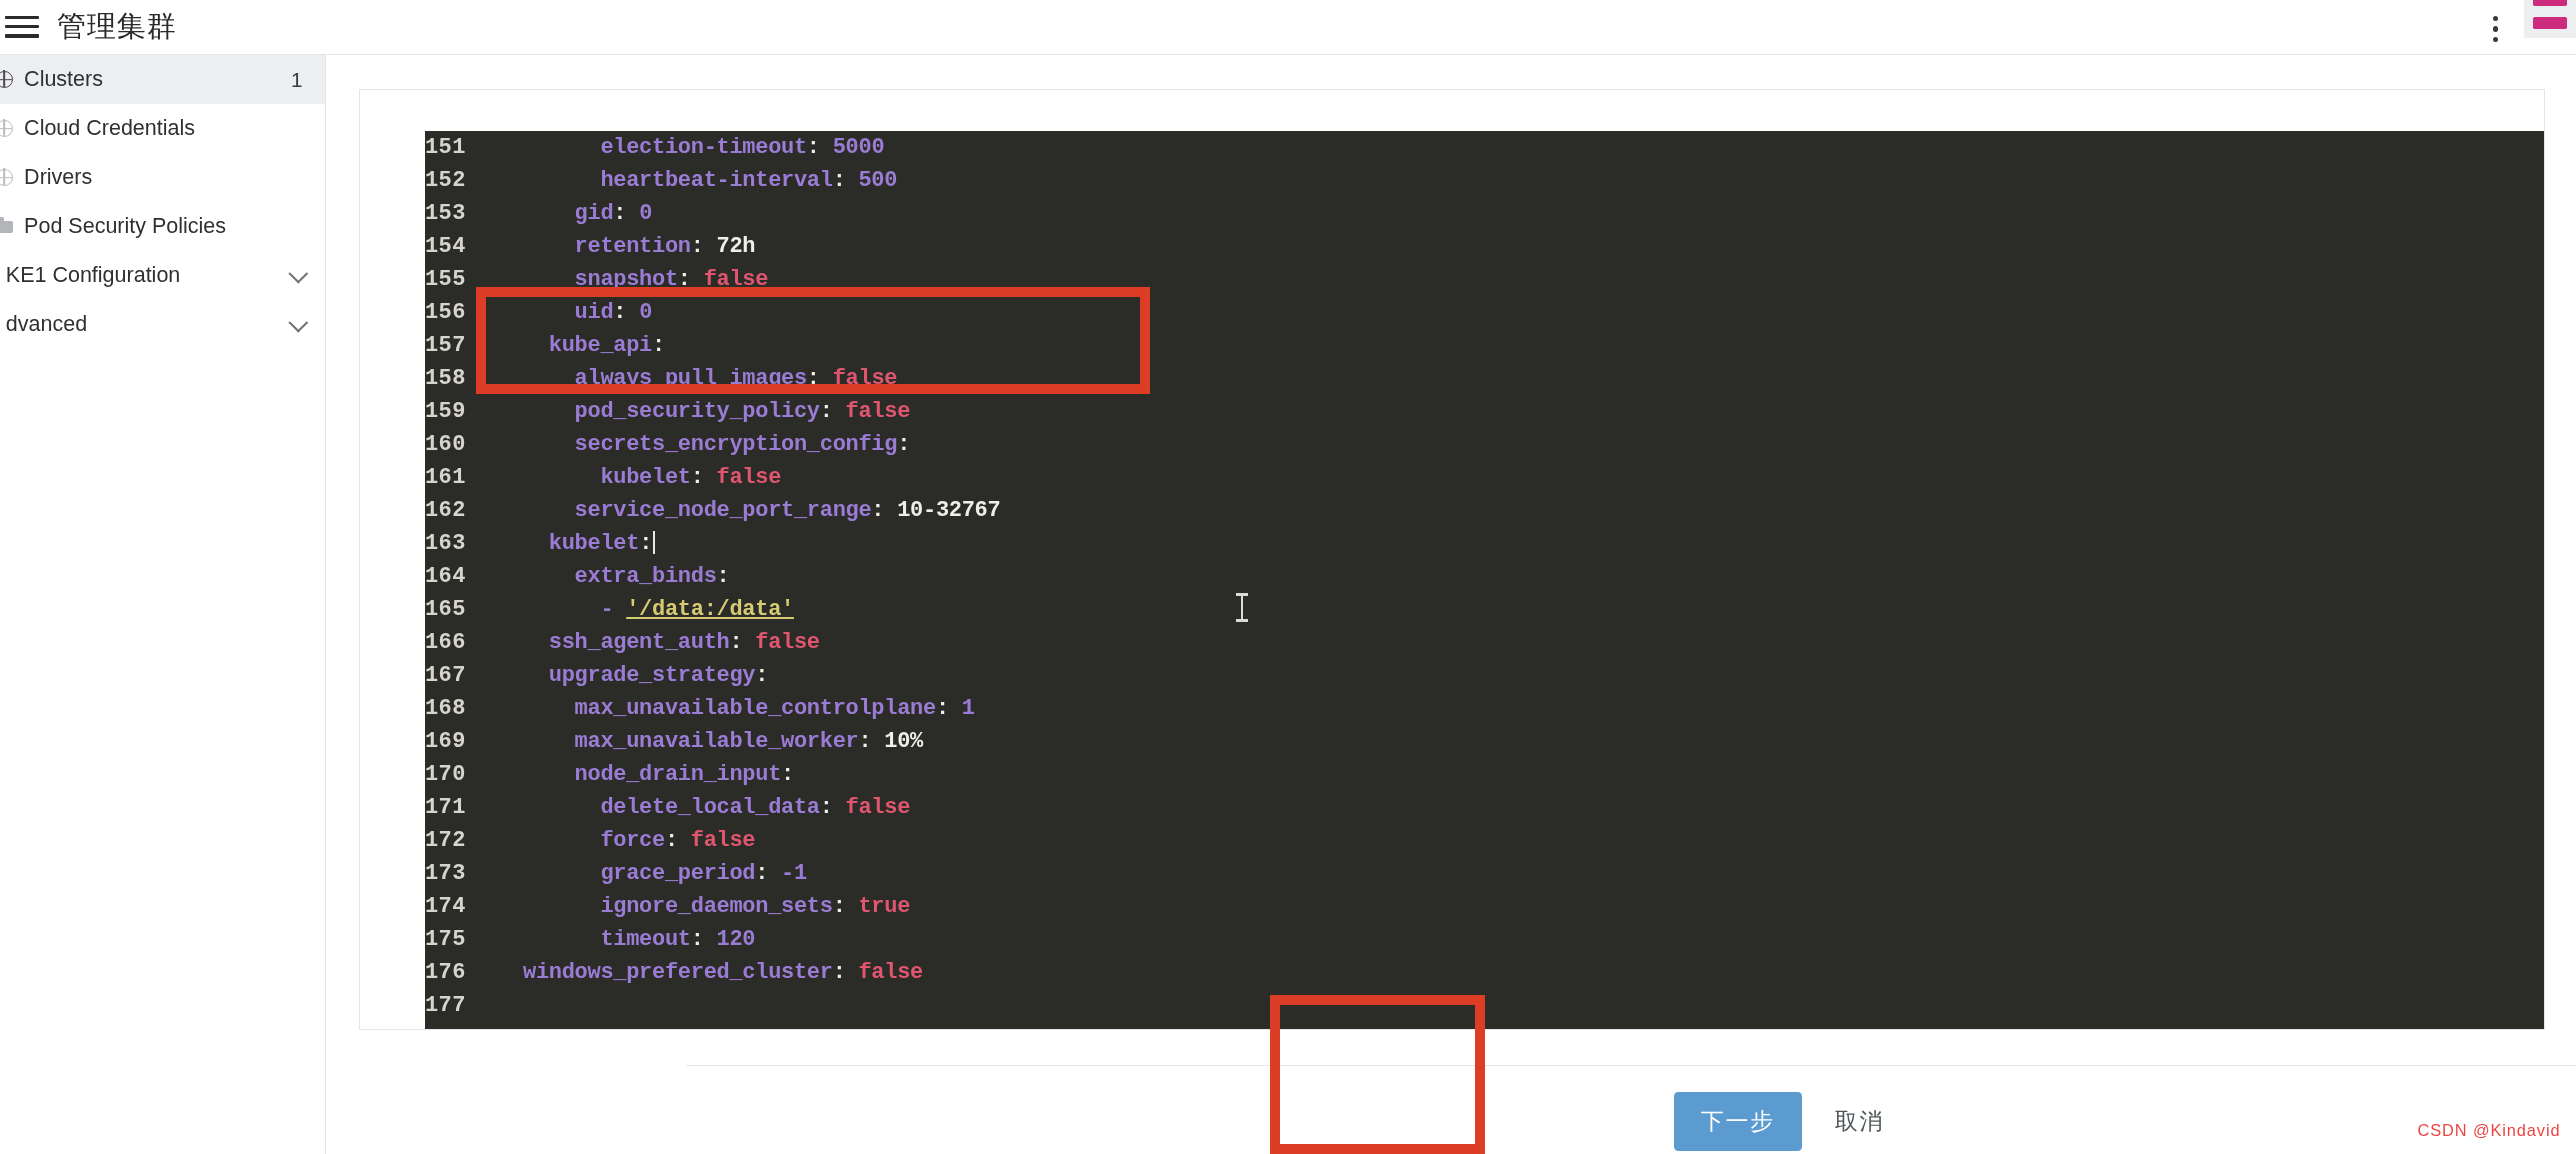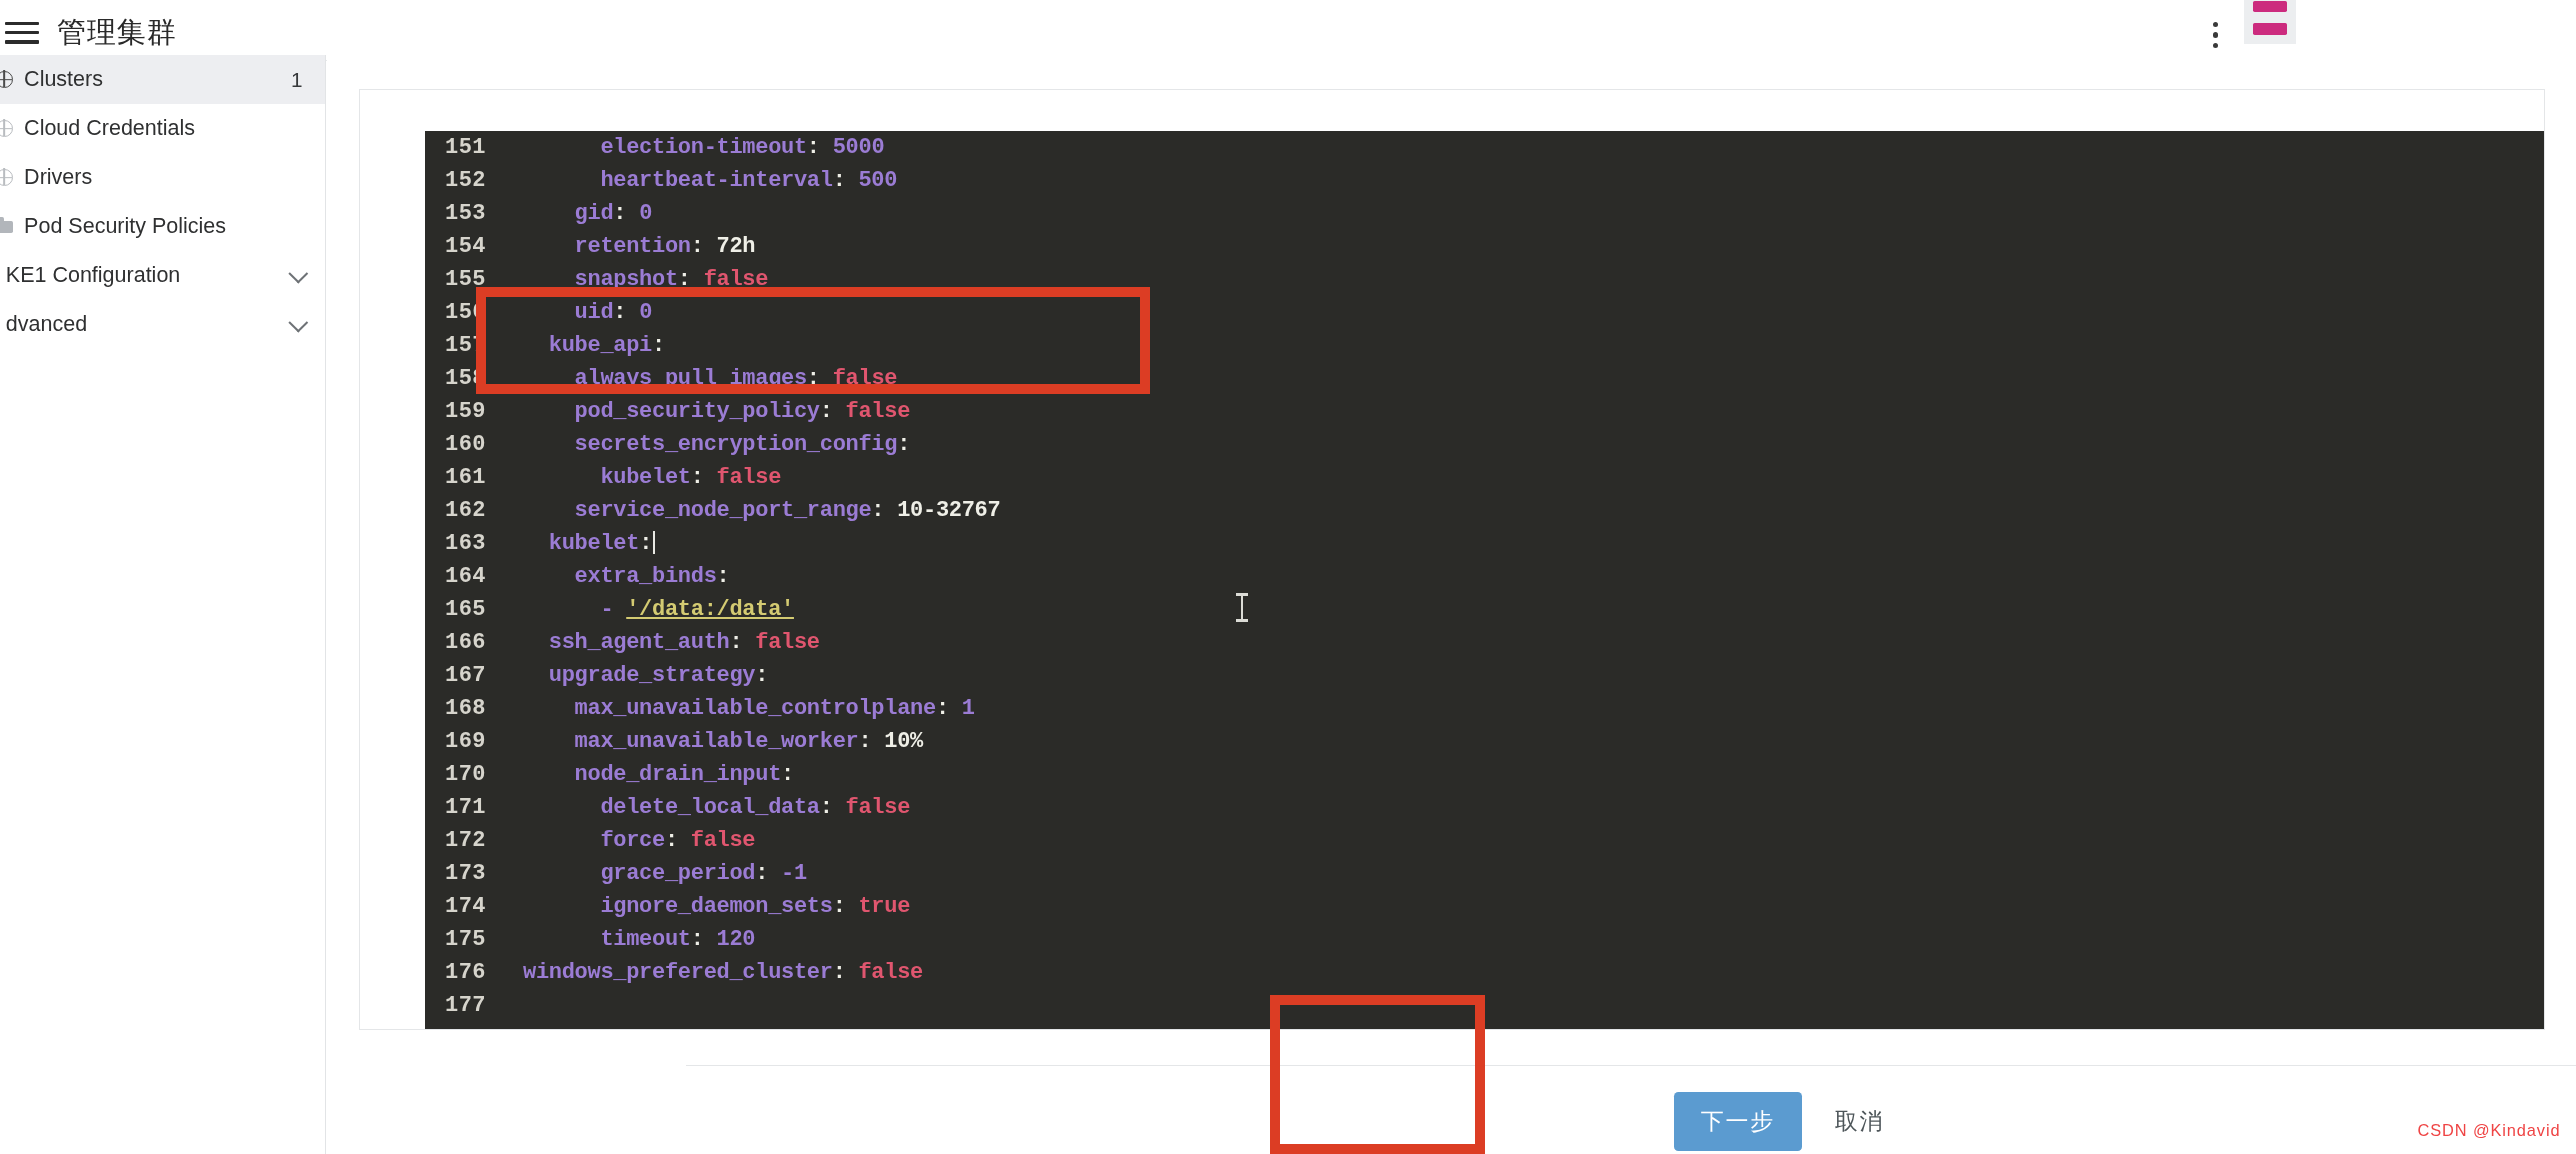--- a/index.html
+++ b/index.html
@@ -8,22 +8,22 @@
     width: 2576px;
     height: 1154px;
     overflow: hidden;
     background: #ffffff;
     font-family: "Liberation Sans", sans-serif;
   }
 
   
   #topbar {
     position: absolute;
-    left: 0; top: 6px;
-    width: 2296px; height: 55px;
+    left: 0; top: 0;
+    width: 2576px; height: 55px;
     background: #ffffff;
     border-bottom: 0.9px solid #e6e8ea;
   }
   #hamburger {
     position: absolute;
     left: 5.2px; top: 10.3px;
     width: 38px; height: 33px;
     display: flex; flex-direction: column; justify-content: center; gap: 6px;
     cursor: pointer;
   }
@@ -153,21 +153,21 @@
   }
   .code-line {
     display: flex;
     height: 33px;
     align-items: center;
     white-space: pre;
   }
   .ln {
     width: 98px;
     flex: 0 0 98px;
-    text-align: center;
+    text-align: left;
     padding-right: 17px;
     color: #d6d4cc;
     font-weight: bold;
     letter-spacing: 0.4px;
   }
   .code {
     color: #d6d4cc;
     font-weight: bold;
     letter-spacing: -0.3px;
   }

